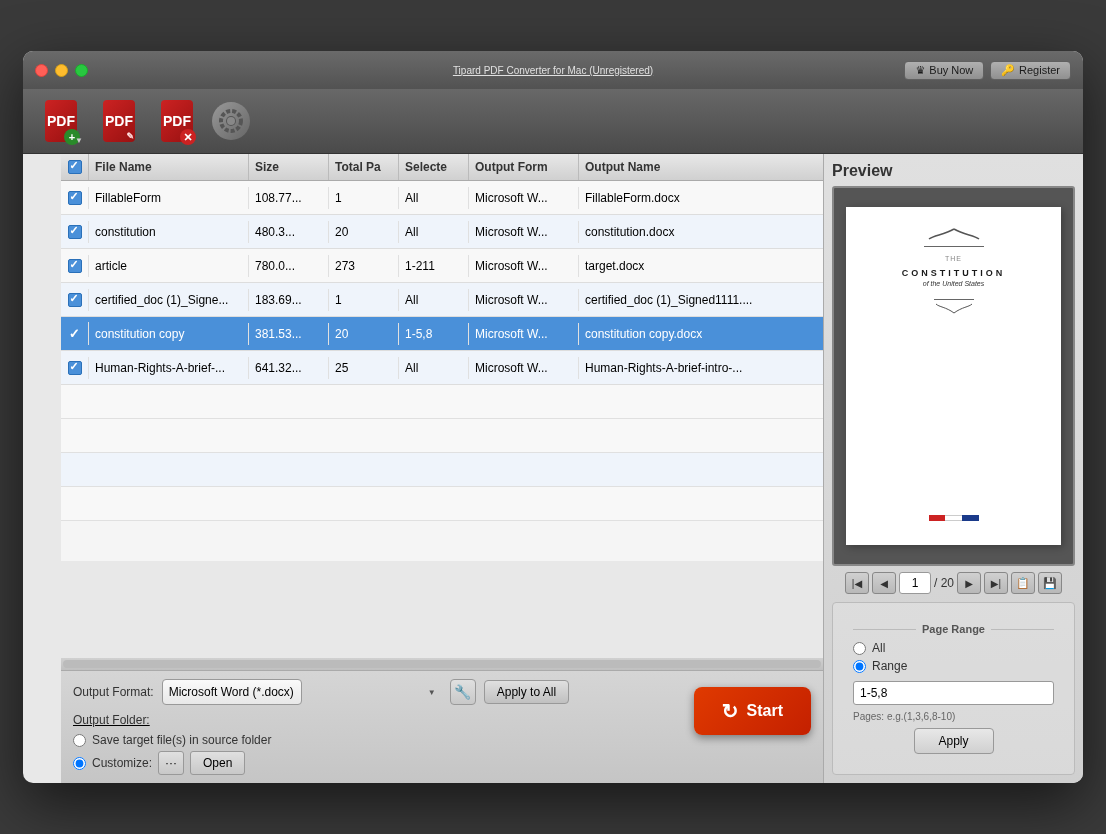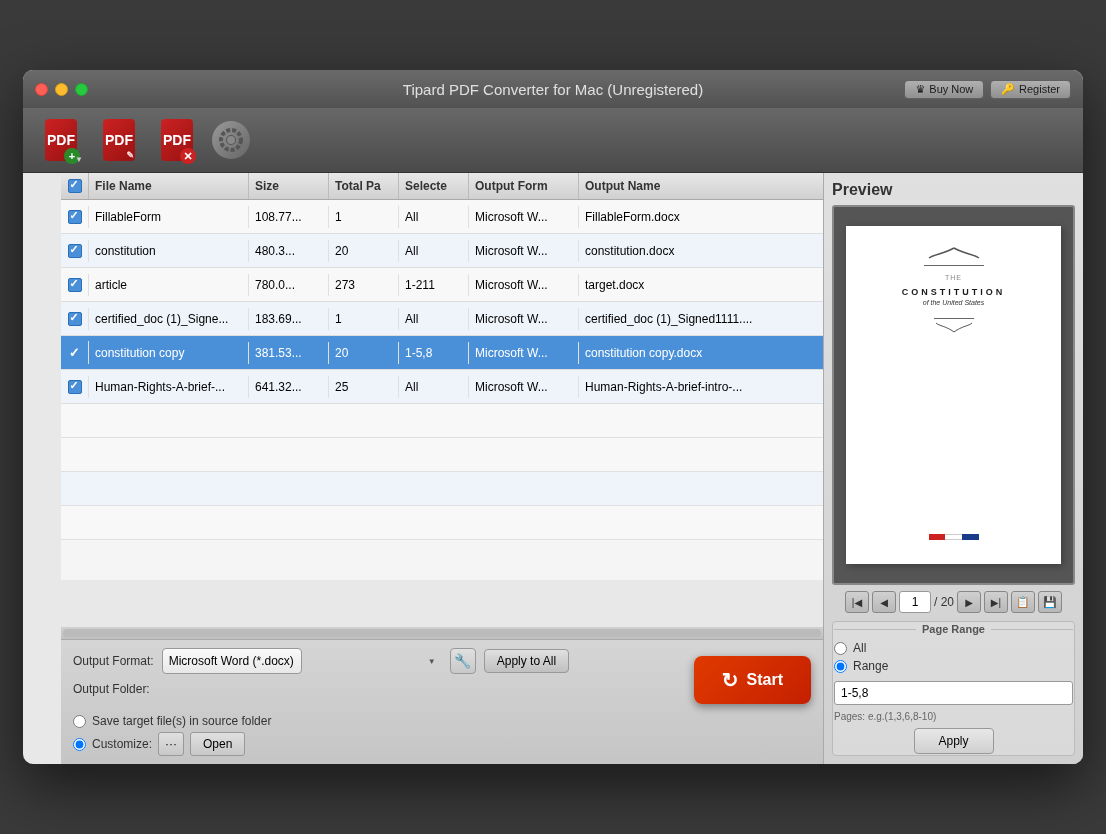--- a/index.html
+++ b/index.html
@@ -40,23 +40,24 @@
       cursor: pointer;
     }
     .traffic-light.close { background: #ff5f57; border: 1px solid #e0443e; }
     .traffic-light.minimize { background: #febc2e; border: 1px solid #d4a017; }
     .traffic-light.maximize { background: #28c840; border: 1px solid #1aab2a; }
     .titlebar-title {
       position: absolute;
       left: 50%;
       transform: translateX(-50%);
       color: #e0e0e0;
-      font-size: 15px;
+      font-size: 10px;
       font-weight: 500;
       white-space: nowrap;
+      text-decoration: underline;
     }
     .titlebar-buttons {
       margin-left: auto;
       display: flex;
       gap: 6px;
     }
     .titlebar-btn {
       background: linear-gradient(to bottom, #b0b0b0, #909090);
       border: 1px solid #606060;
       border-radius: 4px;
@@ -284,21 +285,22 @@
       border: 1px solid #999;
       border-radius: 4px;
       cursor: pointer;
       font-size: 12px;
       padding: 0 12px;
     }
     .output-folder-row {
       display: flex;
       align-items: center;
       gap: 8px;
-      margin-bottom: 18px;
+      margin-bottom: 6px;
+      text-decoration: underline;
     }
     .radio-row {
       display: flex;
       align-items: center;
       gap: 6px;
       margin: 4px 0;
     }
     .radio-input {
       cursor: pointer;
     }
@@ -478,21 +480,21 @@
       display: flex;
       align-items: center;
       justify-content: center;
       font-size: 11px;
     }
     
     .page-range-section {
       margin-top: 8px;
       border: 1px solid #bbb;
       border-radius: 4px;
-      padding: 1px;
+      padding: 20px;
       background: rgba(255,255,255,0.2);
     }
     .range-radio-row {
       display: flex;
       align-items: center;
       gap: 6px;
       margin-bottom: 4px;
     }
     .range-input {
       width: 100%;

